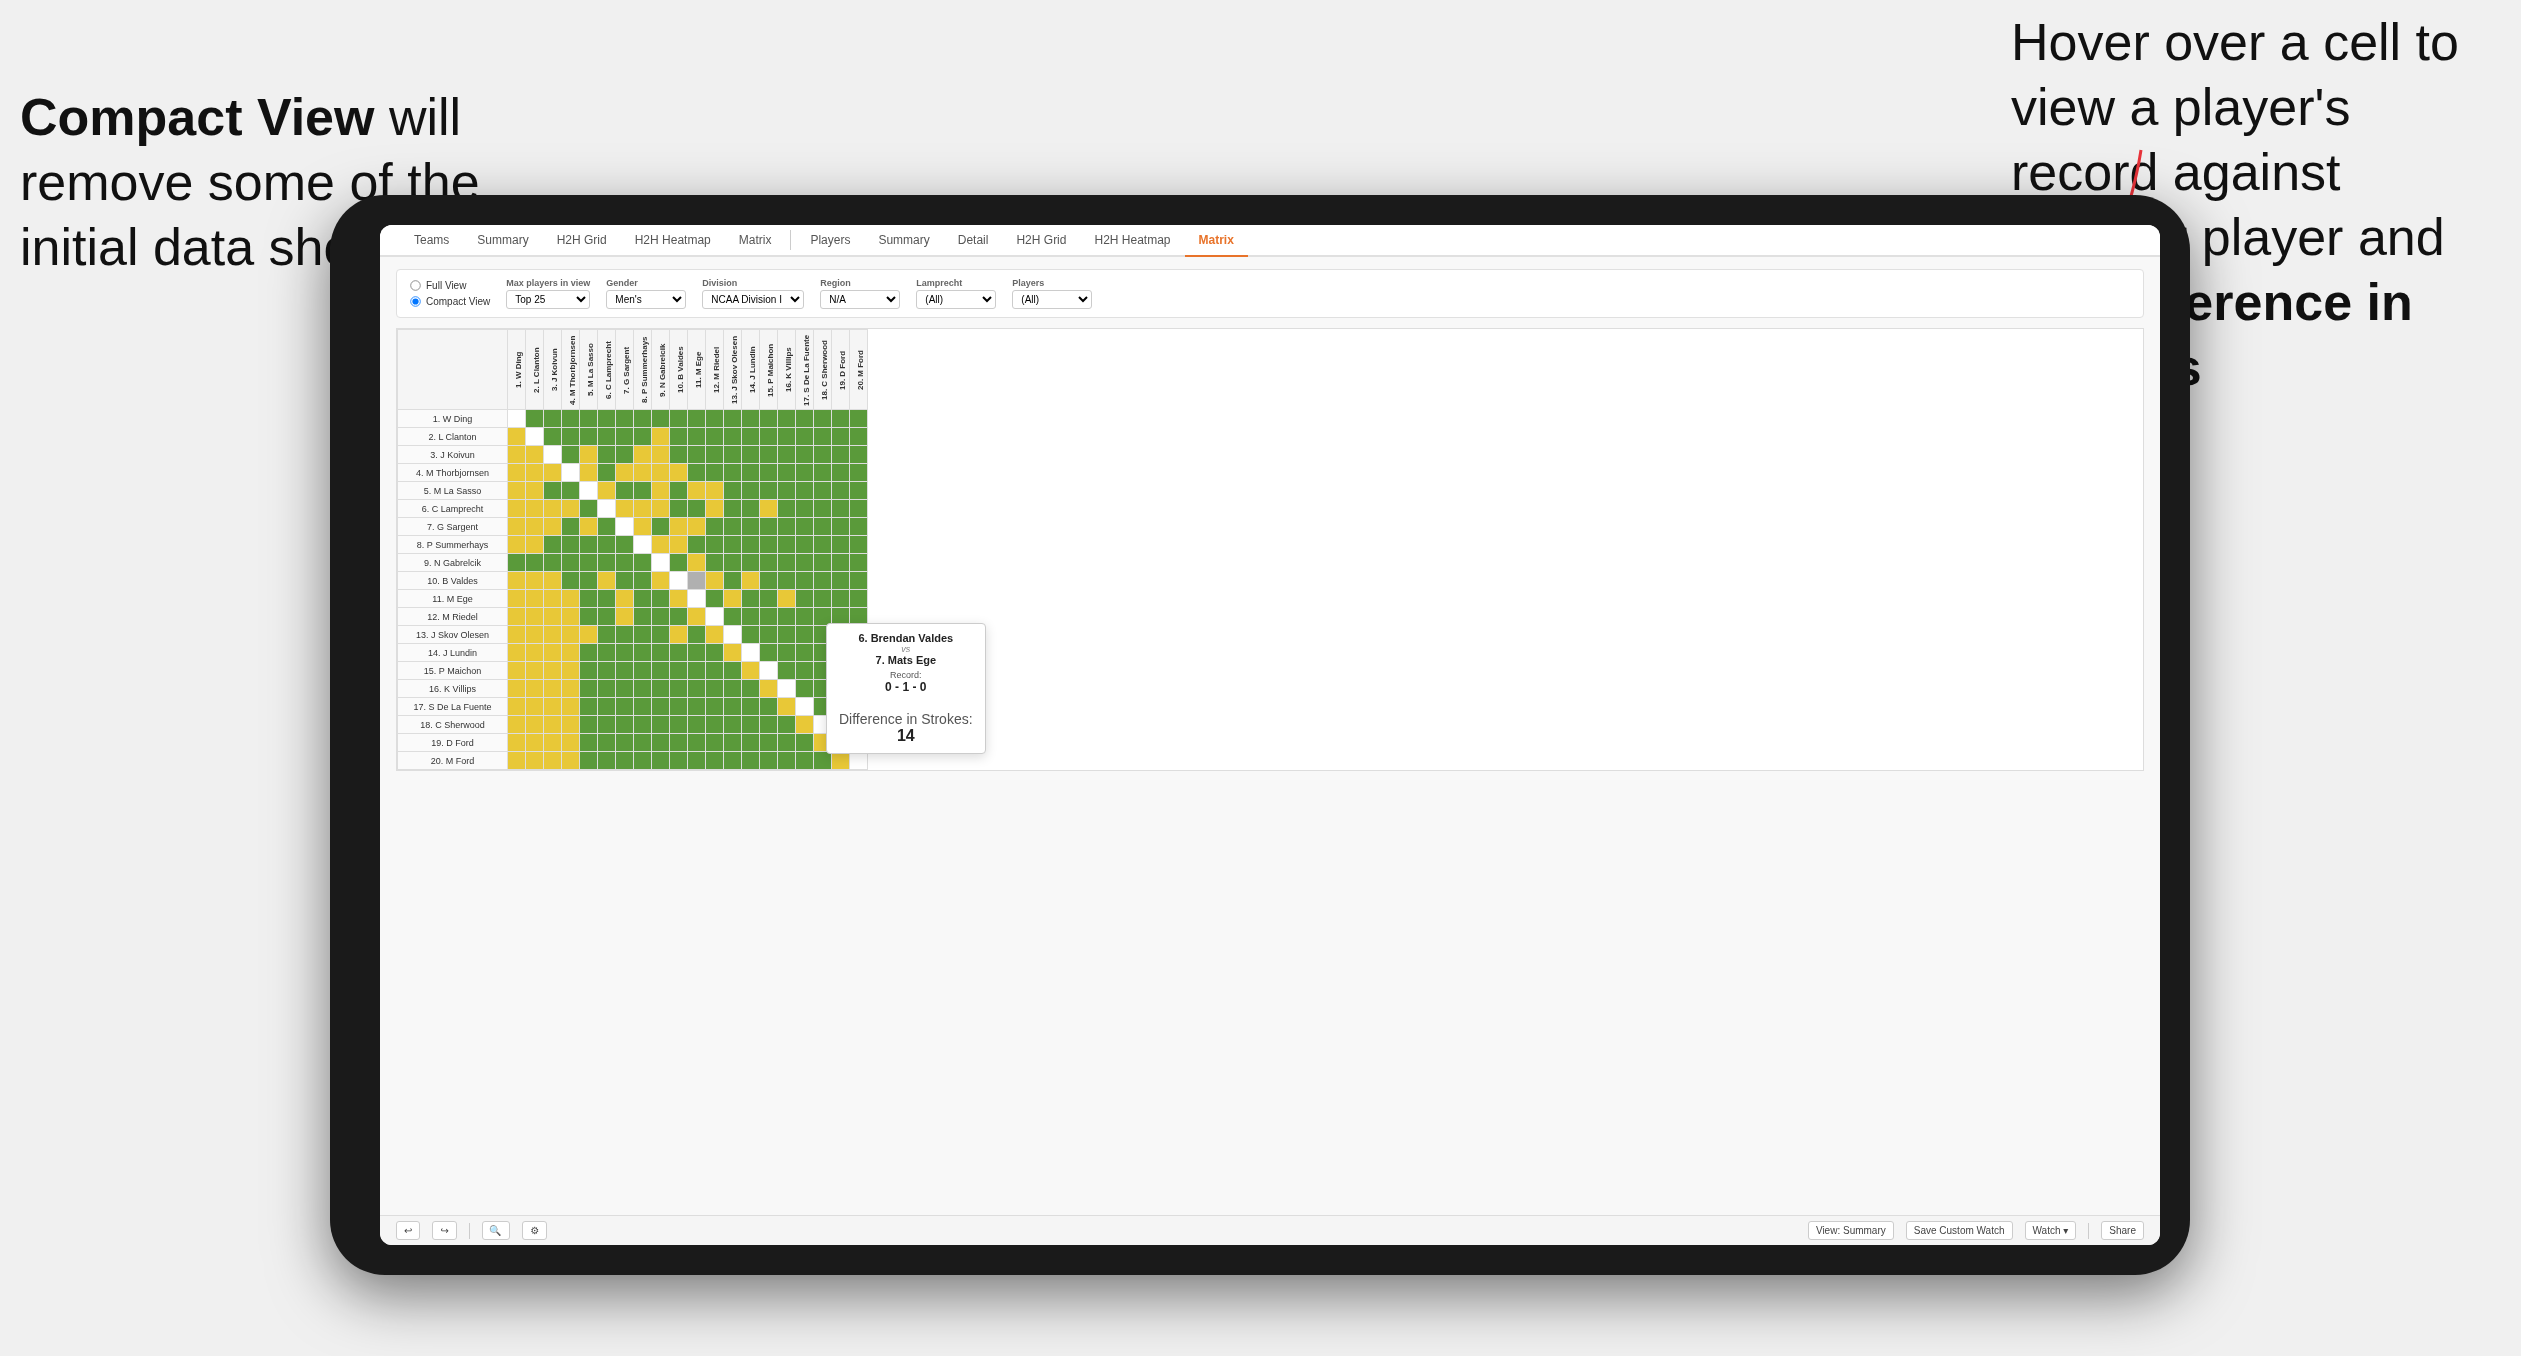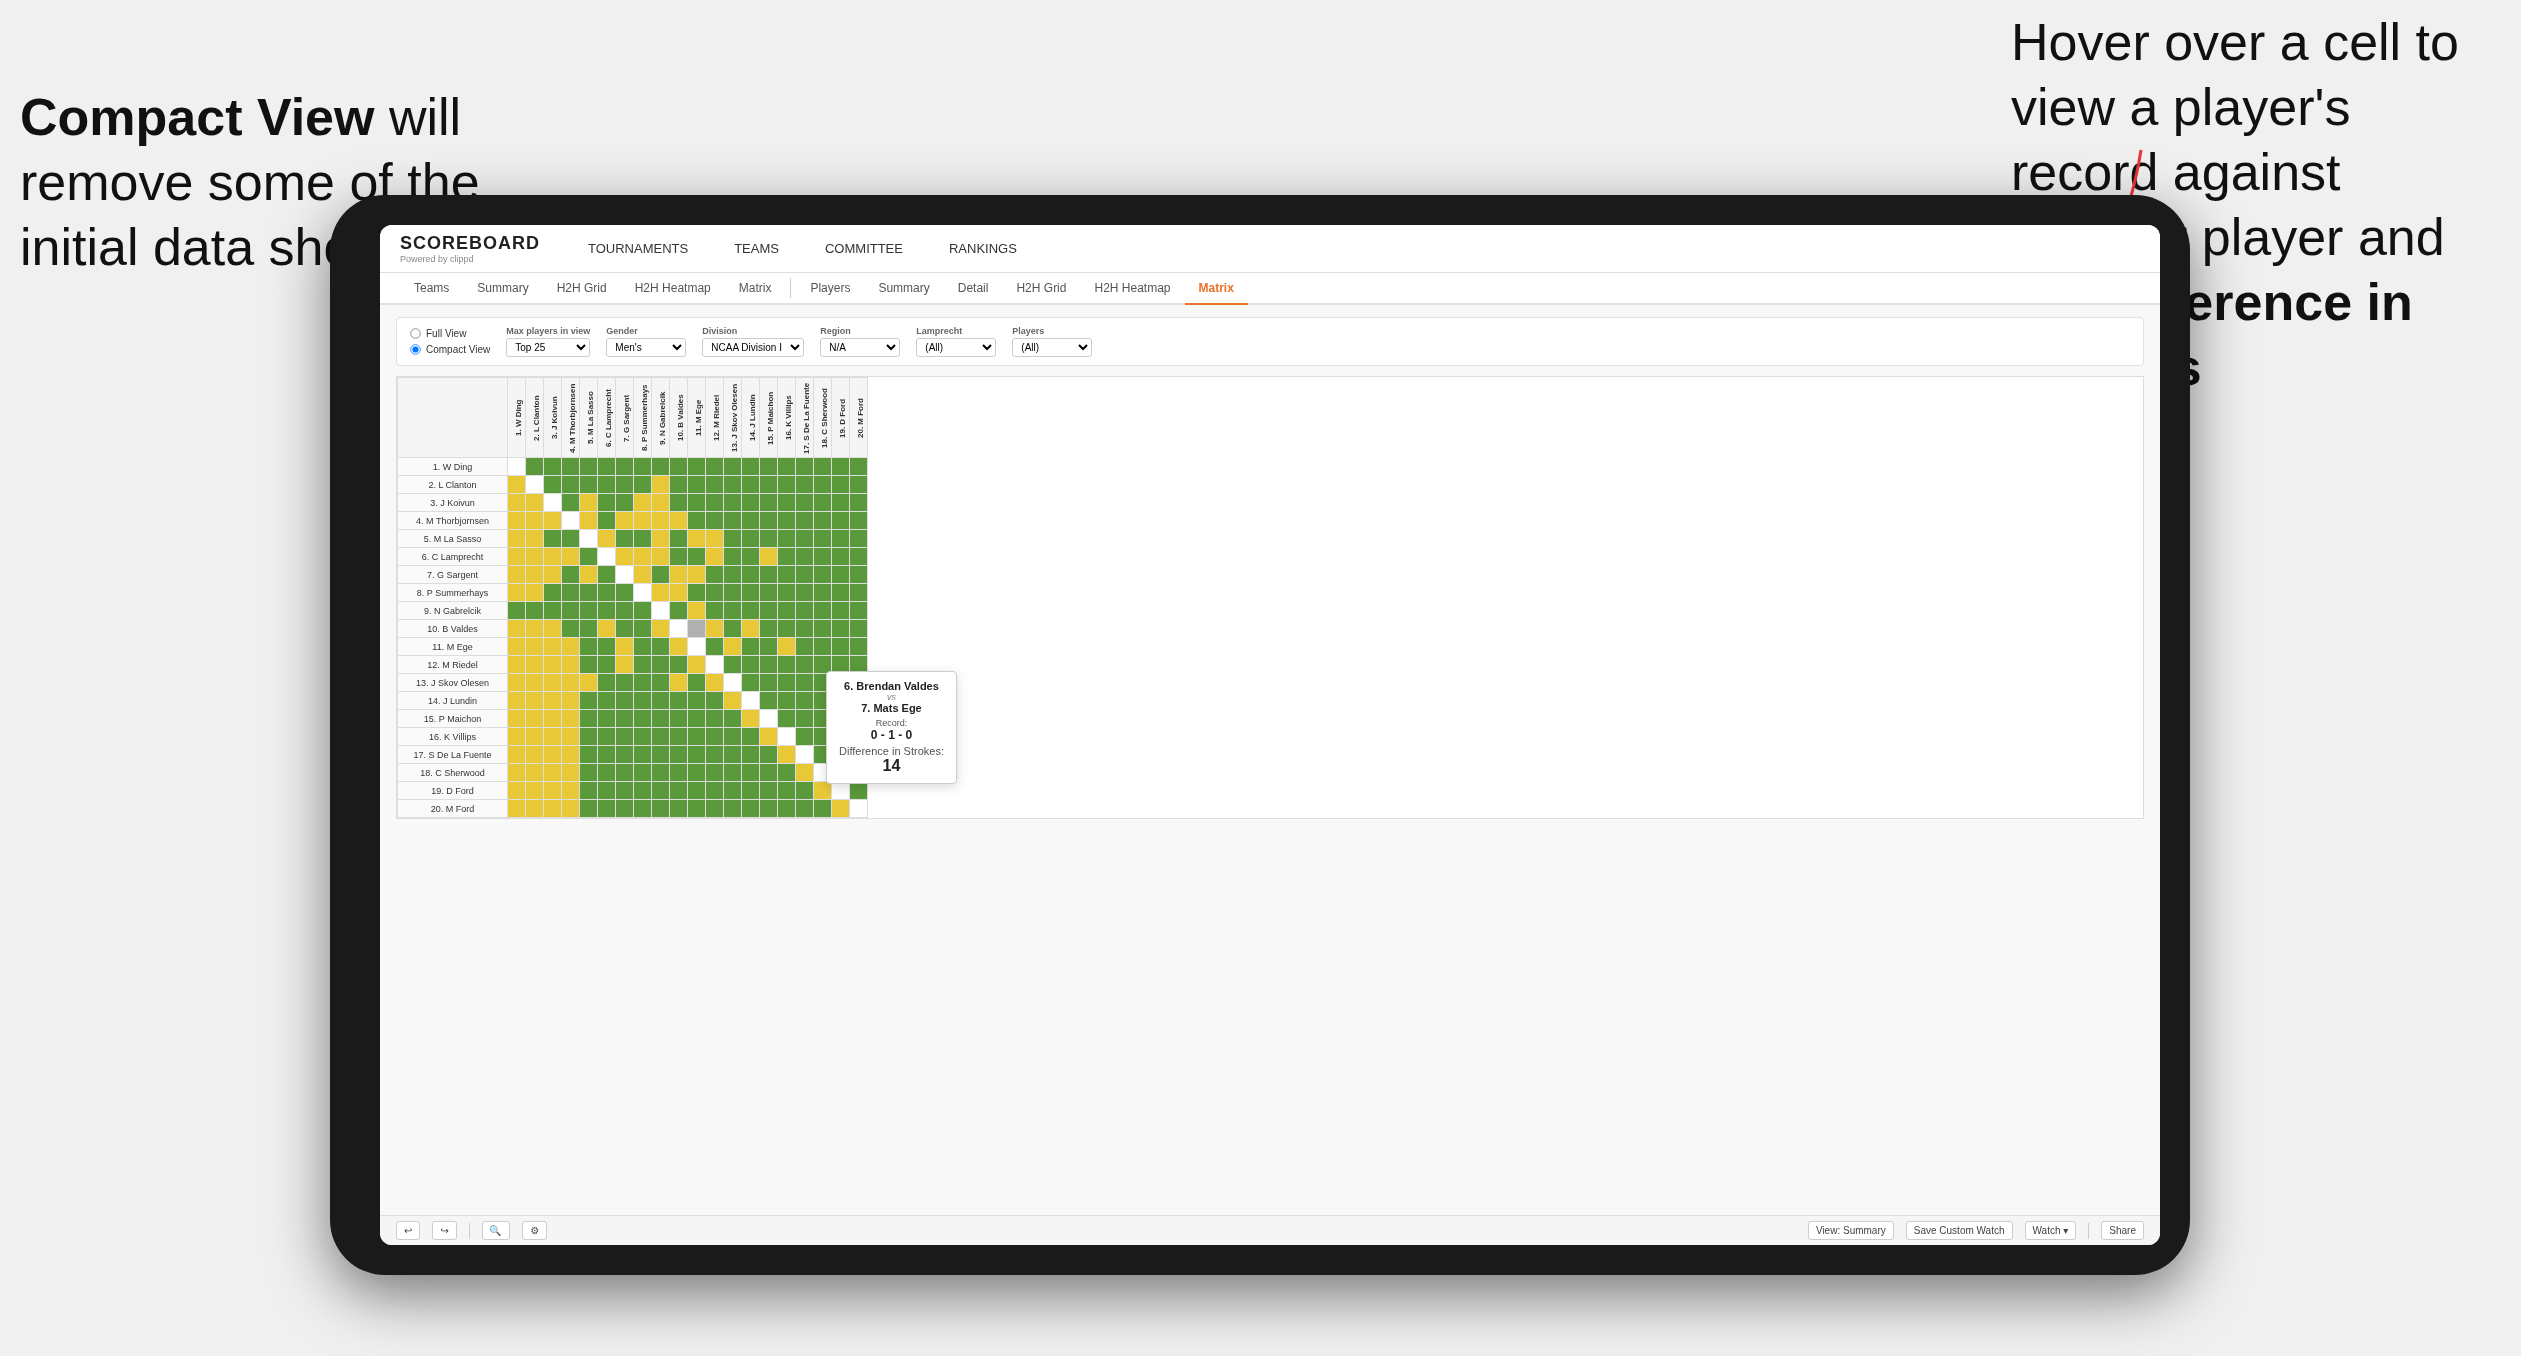--- a/index.html
+++ b/index.html
@@ -232,21 +232,21 @@
       text-align: center;
       box-shadow: 0 3px 12px rgba(0,0,0,0.15);
       z-index: 10;
       min-width: 130px;
     }
     .tooltip-player1 { font-size: 11px; font-weight: 600; color: #222; }
     .tooltip-vs { font-size: 9px; color: #888; font-style: italic; }
     .tooltip-player2 { font-size: 11px; font-weight: 600; color: #222; }
     .tooltip-record-label { font-size: 9px; color: #555; margin-top: 4px; }
     .tooltip-record { font-size: 12px; font-weight: 600; color: #222; }
-    .tooltip-diff-label { font-size: 11px; color: #555; margin-top: 3px; }
+    .tooltip-diff-label { font-size: 14px; color: #555; margin-top: 17px; }
     .tooltip-diff { font-size: 16px; font-weight: 700; color: #222; }
 
     
     .bottom-toolbar {
       background: #f5f5f5;
       border-top: 1px solid #ddd;
       padding: 5px 16px;
       display: flex;
       align-items: center;
       gap: 12px;
@@ -304,30 +304,20 @@
     <marker id="arrowhead-right" markerWidth="8" markerHeight="8" refX="4" refY="4" orient="auto">
       <path d="M0,0 L8,4 L0,8 Z" fill="#e8333a"></path>
     </marker>
   </defs>
   <path d="M 280 20 Q 260 150 120 390" stroke="#e8333a" stroke-width="3" fill="none" marker-end="url(#arrowhead-right)"></path>
 </svg>
 
 <div class="tablet">
   <div class="tablet-screen">
 
-    <div class="top-nav">
-      <div class="logo-area">
-        <span class="logo-title">SCOREBOARD</span>
-        <span class="logo-sub">Powered by clippd</span>
-      </div>
-      <a class="nav-item">TOURNAMENTS</a>
-      <a class="nav-item">TEAMS</a>
-      <a class="nav-item">COMMITTEE</a>
-      <a class="nav-item">RANKINGS</a>
-    </div>
 
     <div class="sub-nav">
       <span class="sub-nav-item">Teams</span>
       <span class="sub-nav-item">Summary</span>
       <span class="sub-nav-item">H2H Grid</span>
       <span class="sub-nav-item">H2H Heatmap</span>
       <span class="sub-nav-item">Matrix</span>
       <div class="sub-nav-divider"></div>
       <span class="sub-nav-item">Players</span>
       <span class="sub-nav-item">Summary</span>

